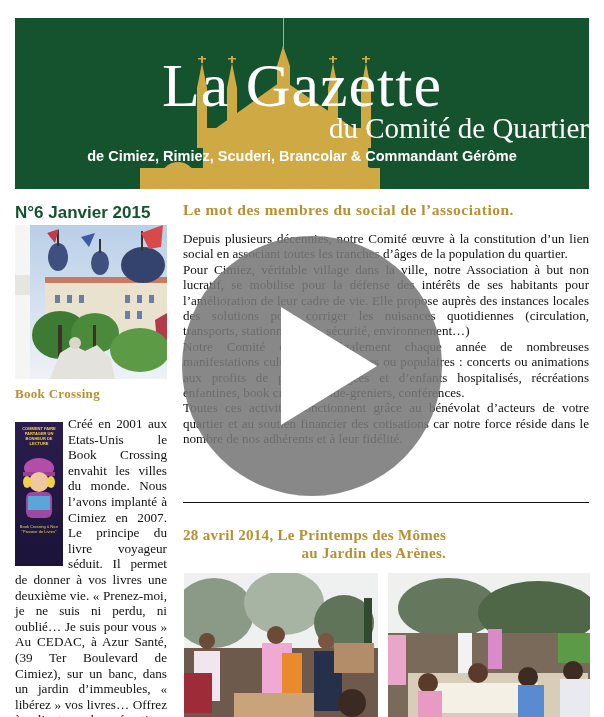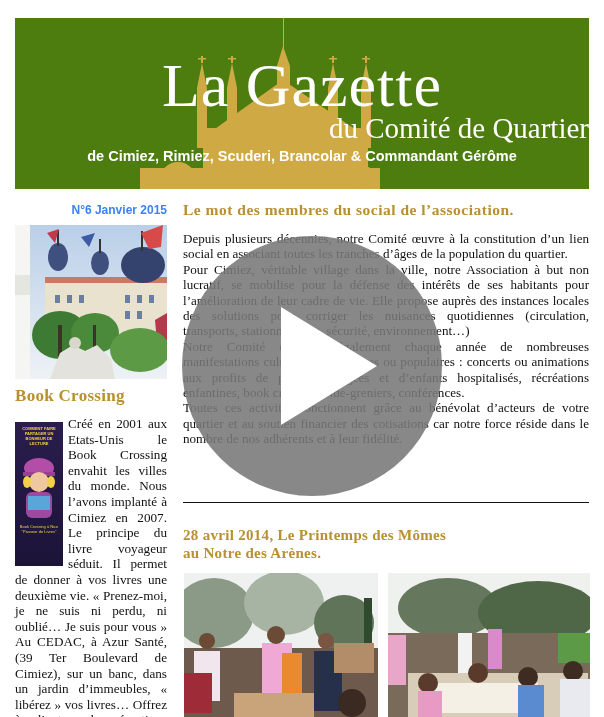--- a/index.html
+++ b/index.html
@@ -1,58 +1,58 @@
 <!DOCTYPE html>
 <html><head>
 <meta charset="utf-8">
 <style>
   html, body { margin: 0; padding: 0; background: #ffffff; }
   body { width: 604px; height: 717px; position: relative; overflow: hidden;
          font-family: "Liberation Serif", serif; color: #111; }
 
   
   .masthead { position: absolute; left: 15px; top: 18px; width: 574px; height: 171px;
-              background: #4d7c0f; overflow: hidden; }
+              background: #14532d; overflow: hidden; }
   .masthead svg.silhouette { position: absolute; left: 0; top: 0; }
   .mast-title { position: absolute; left: 0; width: 574px; top: 36px; text-align: center;
                 font-family: "Liberation Serif", serif; font-size: 62px; color: #ffffff;
                 line-height: 1; letter-spacing: 1px; }
   .mast-sub { position: absolute; left: 0; width: 574px; top: 96px; text-align: right;
               font-family: "Liberation Serif", serif; font-size: 29px; color: #ffffff; line-height: 1; }
   .mast-areas { position: absolute; left: 0; width: 574px; top: 131px; text-align: center;
                 font-family: "Liberation Sans", sans-serif; font-weight: bold; font-size: 14.5px;
                 color: #ffffff; line-height: 1; }
 
   
-  .issue { position: absolute; left: 15px; top: 203px; width: 152px; text-align: right;
-           font-family: "Liberation Sans", sans-serif; font-weight: bold; font-size: 12px; color: #3b82f6; }
+  .issue { position: absolute; left: 15px; top: 203px; width: 152px; text-align: left;
+           font-family: "Liberation Sans", sans-serif; font-weight: bold; font-size: 17px; color: #14532d; }
   .cover-pic { position: absolute; left: 15px; top: 225px; width: 152px; height: 154px; overflow: hidden;
                background: #f4f4f2; }
-  .side-title { position: absolute; left: 15px; top: 386px; font-size: 17px; font-weight: bold;
+  .side-title { position: absolute; left: 15px; top: 386px; font-size: 13px; font-weight: bold;
                 color: #b8912f; font-family: "Liberation Serif", serif; letter-spacing: 0.3px; }
   .bookmark { position: absolute; left: 15px; top: 422px; width: 48px; height: 144px;
               background: linear-gradient(#2a1d4e, #1b1338); overflow: hidden; }
   .bookmark .bm-top { position: absolute; left: 2px; right: 2px; top: 4px; text-align: center;
                       font-family: "Liberation Sans", sans-serif; font-size: 4px; font-weight: bold;
                       color: #f3d24a; line-height: 5px; }
   .bookmark .bm-bottom { position: absolute; left: 2px; right: 2px; top: 102px; text-align: center;
                       font-family: "Liberation Sans", sans-serif; font-size: 4px; color: #f3d24a; line-height: 5px; }
   .side-text { position: absolute; left: 15px; top: 416px; width: 152px; font-size: 13.2px;
                line-height: 15.6px; text-align: justify; color: #111; }
   .side-text .float { float: left; width: 53px; height: 153px; }
 
   
   .main-title { position: absolute; left: 183px; top: 201px; font-size: 15.5px; font-weight: bold;
                 color: #b8912f; letter-spacing: 0.5px; }
   .main-body { position: absolute; left: 183px; top: 231px; width: 406px; font-size: 13.1px;
                line-height: 15.4px; text-align: justify; color: #111; }
   .main-body p { margin: 0; }
   .rule { position: absolute; left: 183px; top: 502px; width: 406px; height: 1px; background: #111; }
   .event-title { position: absolute; left: 183px; top: 526px; font-size: 15px; font-weight: bold;
-                 color: #b8912f; line-height: 18px; letter-spacing: 0.3px; }
+                 color: #b8912f; line-height: 18px; letter-spacing: 0.3px; text-align: right; }
   .photo { position: absolute; top: 573px; height: 144px; overflow: hidden; }
   .photo-1 { left: 184px; width: 194px; }
   .photo-2 { left: 388px; width: 202px; }
 
   
   .play-overlay { position: absolute; left: 181px; top: 235px; width: 262px; height: 262px;
                   cursor: pointer; }
 </style>
 </head>
 <body>
@@ -177,21 +177,21 @@
   <p>Depuis plusieurs décennies, notre Comité œuvre à la constitution d’un lien social en associant toutes les tranches d’âges de la population du quartier.</p>
   <p>Pour Cimiez, véritable village dans la ville, notre Association à but non lucratif, se mobilise pour la défense des intérêts de ses habitants pour l’amélioration de leur cadre de vie. Elle propose auprès des instances locales des solutions pour corriger les nuisances quotidiennes (circulation, transports, stationnements, sécurité, environnement…)</p>
   <p>Notre Comité organise également chaque année de nombreuses manifestations culturelles, caritatives ou populaires : concerts ou animations aux profits de personnes âgées et d’enfants hospitalisés, récréations enfantines, book crossing, vide-greniers, conférences.</p>
   <p>Toutes ces activités fonctionnent grâce au bénévolat d’acteurs de votre quartier  et au soutien financier des cotisations car notre force réside dans le nombre de nos adhérents et à leur fidélité.</p>
 </div>
 
 <div class="rule"></div>
 
 <div class="event-title">
   <div>28 avril 2014, Le Printemps des Mômes</div>
-  <div>au Notre des Arènes.</div>
+  <div>au Jardin des Arènes.</div>
 </div>
 
 <div class="photo photo-1">
   <svg width="194" height="144" viewBox="0 0 194 144">
     <rect width="194" height="144" fill="#eef1f0"></rect>
     <ellipse cx="30" cy="40" rx="40" ry="35" fill="#8a9a86"></ellipse>
     <ellipse cx="100" cy="30" rx="40" ry="32" fill="#a7b3a3"></ellipse>
     <ellipse cx="160" cy="50" rx="30" ry="28" fill="#5f7458"></ellipse>
     <rect x="180" y="25" width="8" height="50" fill="#2f4a2f"></rect>
     <rect x="0" y="75" width="194" height="69" fill="#6e5a4c"></rect>

